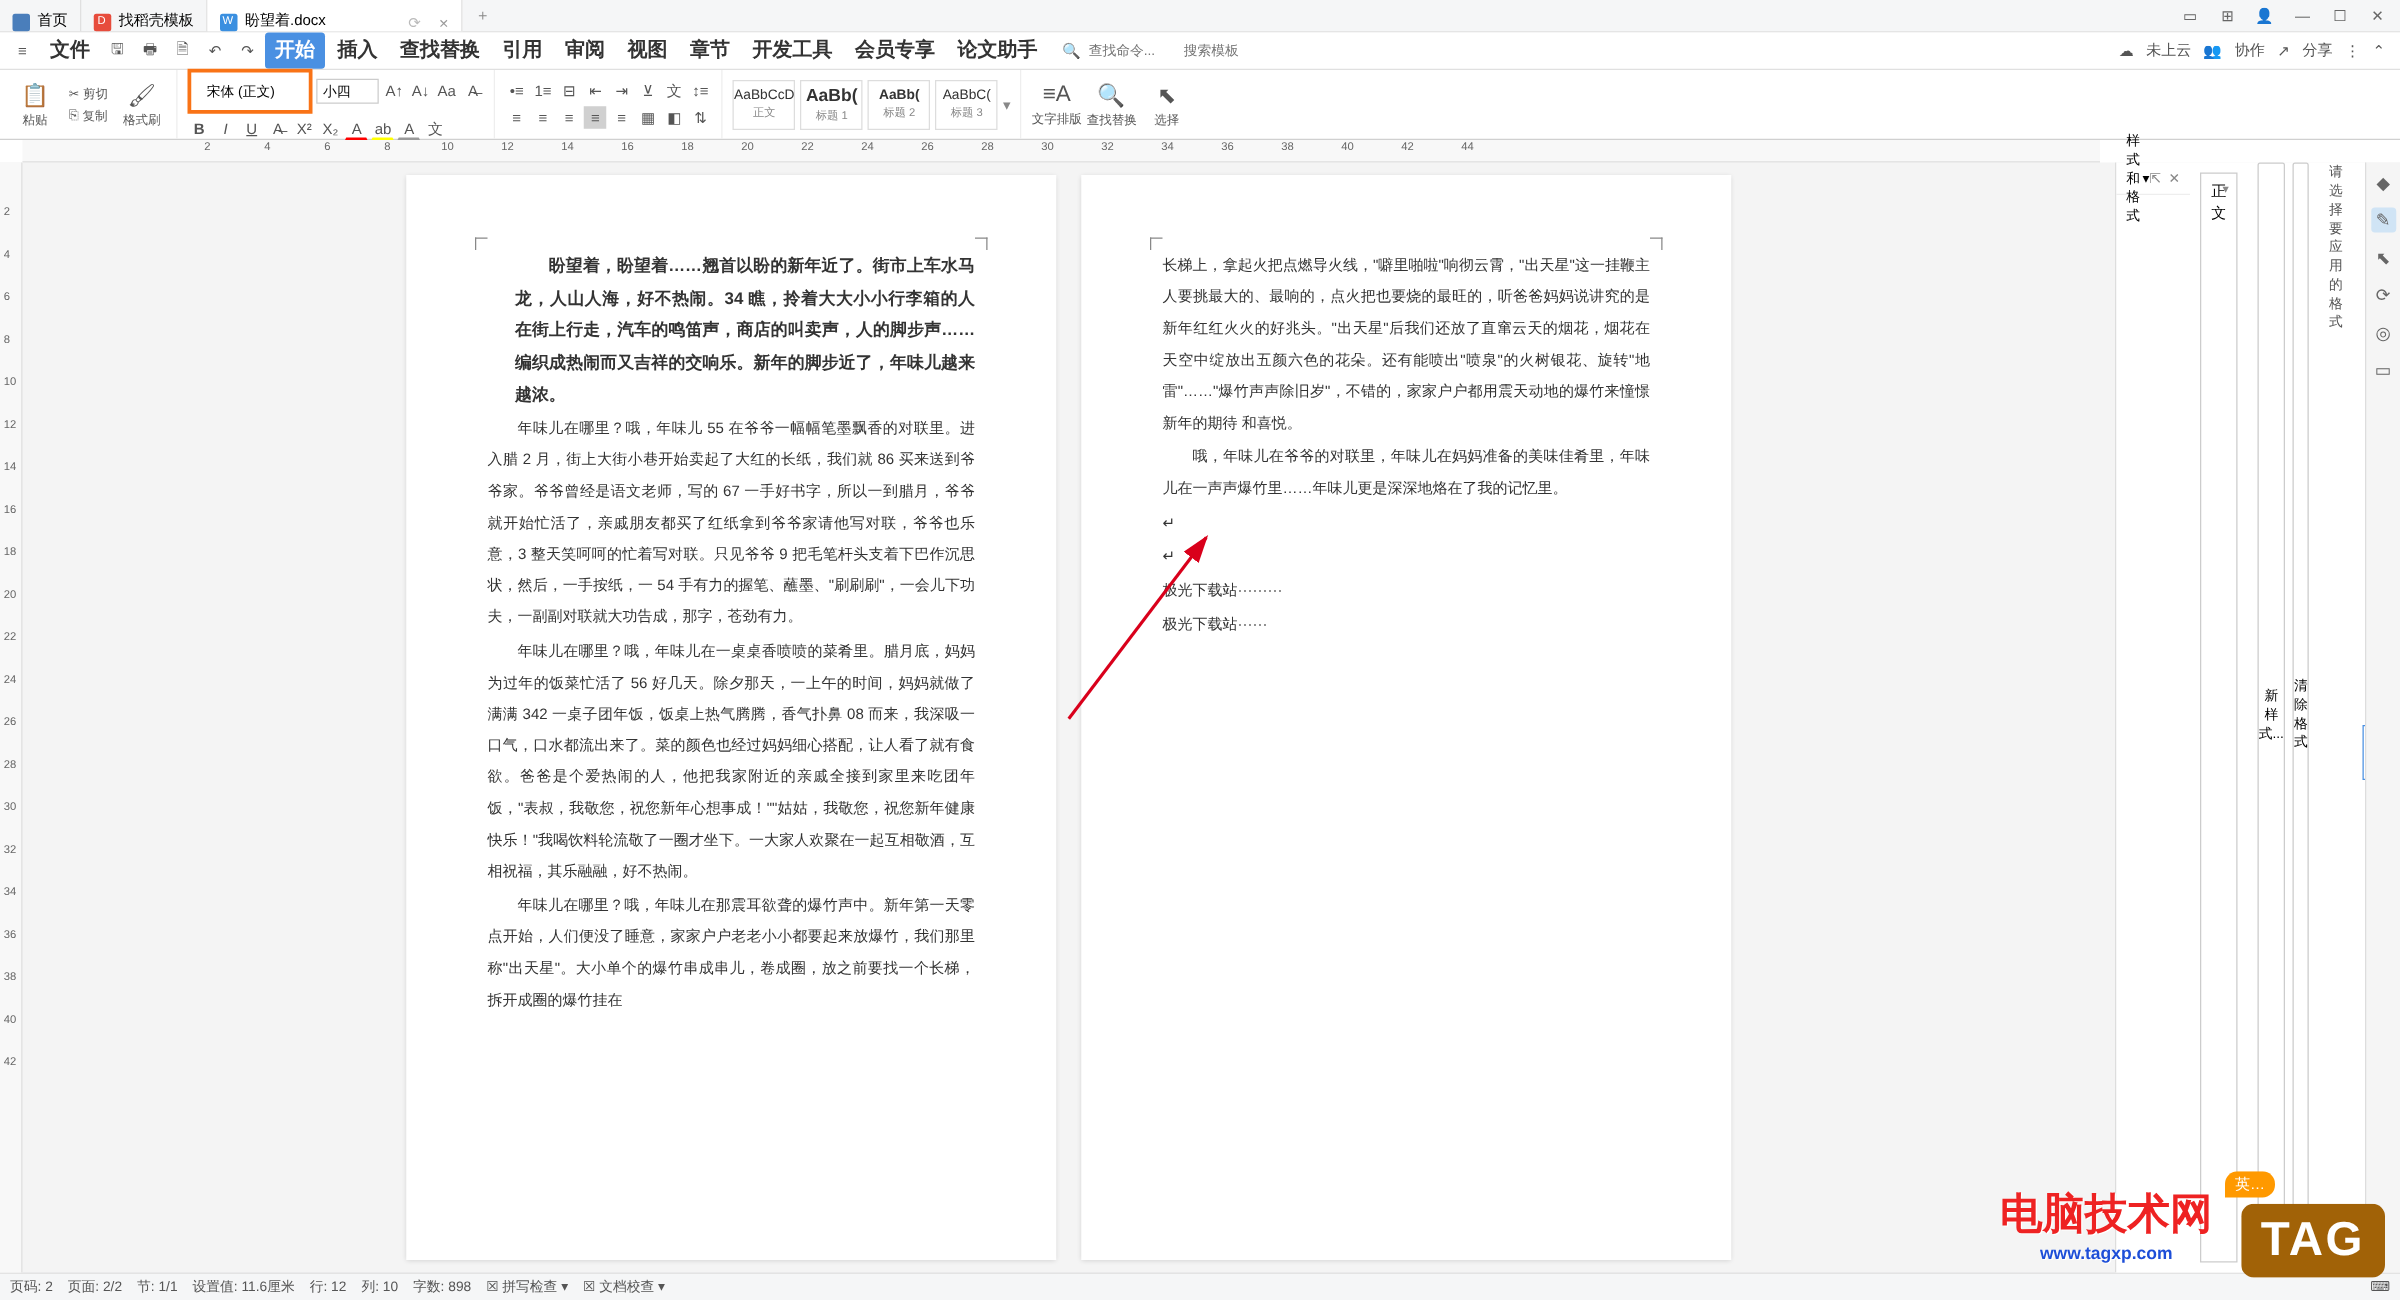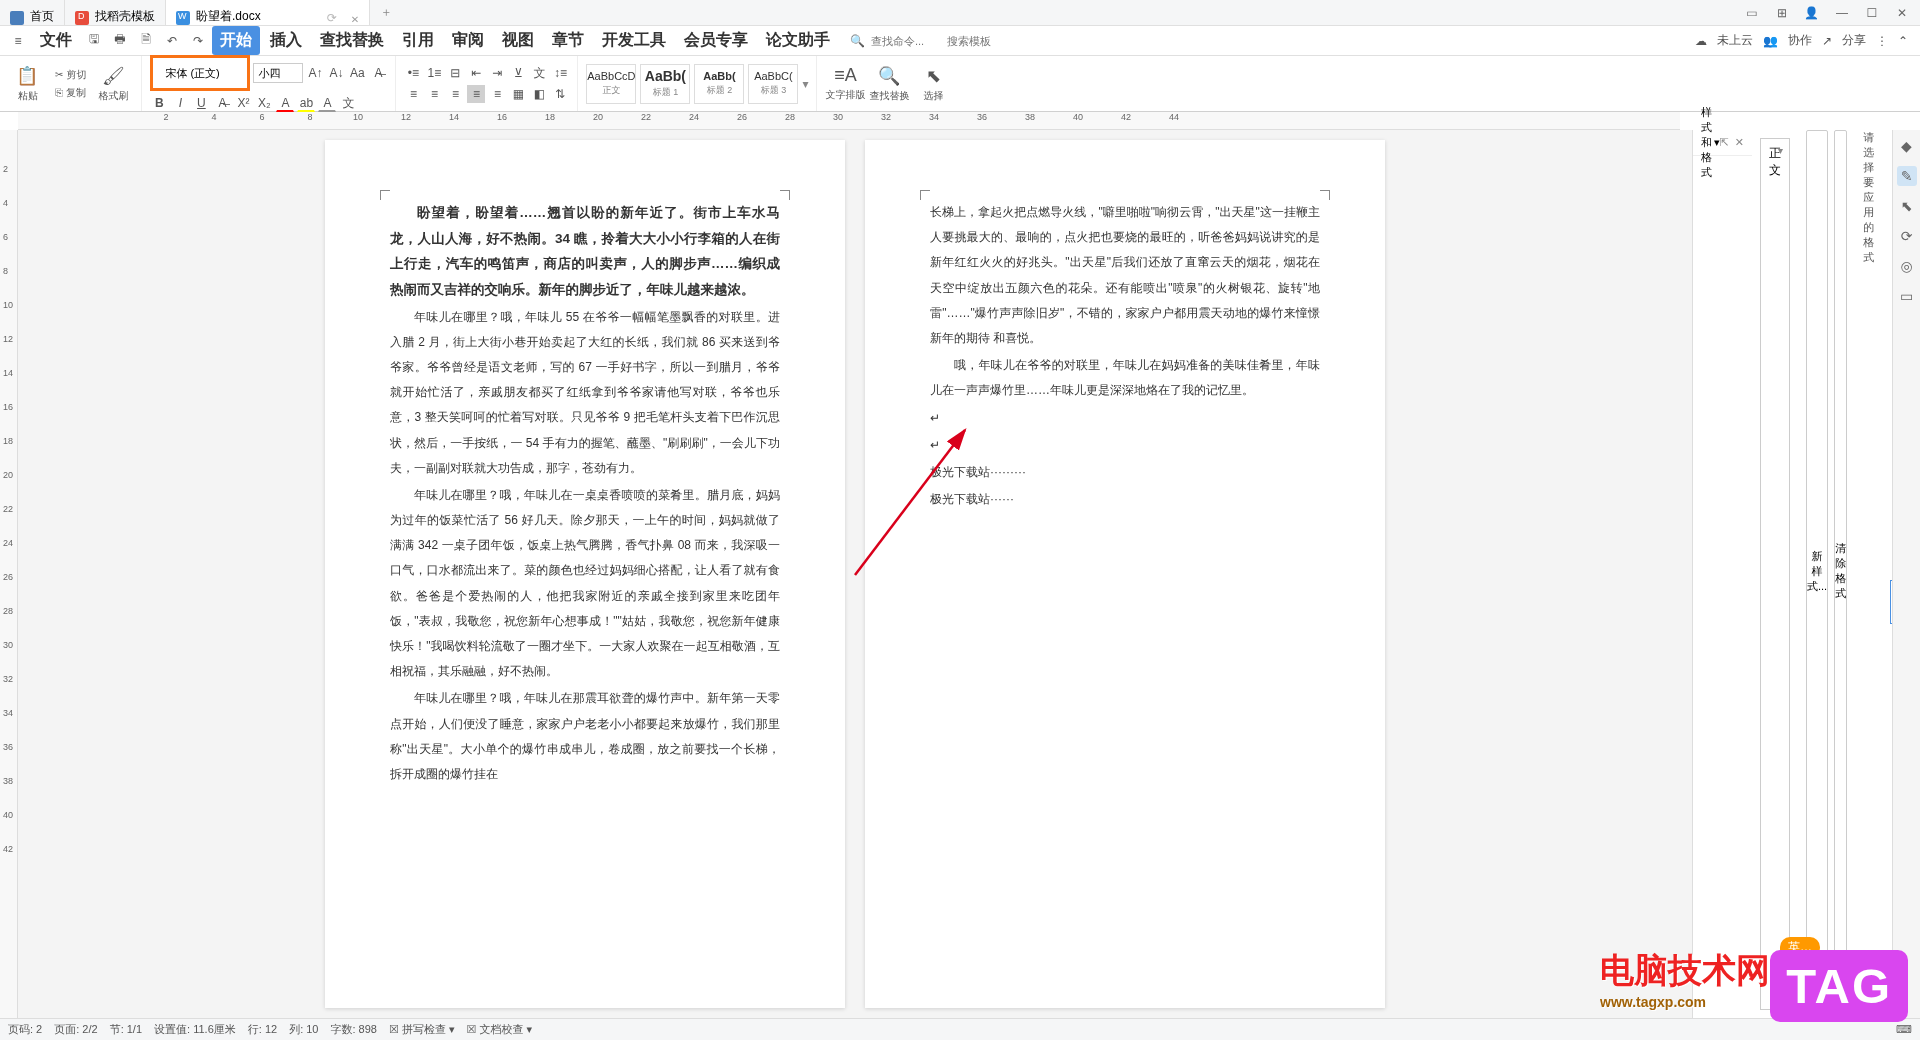--- a/index.html
+++ b/index.html
@@ -49,21 +49,21 @@
 .ruler-h { height: 18px; background: #f8f8f8; border-bottom: 1px solid #ddd; position: relative; margin-left:18px; margin-right:240px; overflow:hidden; }
 .ruler-h .num { position:absolute; top:0; font-size:9px; color:#666; transform:translateX(-50%); }
 
 
 .main { display:flex; height: calc(100vh - 26px - 30px - 56px - 18px - 22px); background:#f4f4f4; }
 .ruler-v { width:18px; background:#f8f8f8; border-right:1px solid #ddd; position:relative; }
 .ruler-v .num { position:absolute; left:3px; font-size:9px; color:#666; }
 .doc-area { flex:1; overflow:auto; padding: 10px 30px; display:flex; gap:20px; justify-content:center; }
 .page { width:520px; min-height:730px; background:#fff; box-shadow:0 1px 4px rgba(0,0,0,0.15); padding: 60px 65px; font-size:12px; line-height:2.1; color:#333; position:relative; }
 .page p { text-indent: 2em; margin-bottom: 2px; text-align:justify; }
-.page .lead { font-weight:bold; font-size:13.5px; line-height:1.9; text-indent:2em; }
+.page .lead { font-weight:bold; font-size:13.5px; line-height:1.9; text-indent:2em;margin-left:22px; }
 .corner { position:absolute; width:10px; height:10px; }
 .corner.tl { top:50px; left:55px; border-top:1px solid #888; border-left:1px solid #888; }
 .corner.tr { top:50px; right:55px; border-top:1px solid #888; border-right:1px solid #888; }
 
 
 .sidebar { width:200px; background:#fff; border-left:1px solid #ddd; display:flex; flex-direction:row; }
 .sidebar-header { height:26px; display:flex; align-items:center; padding:0 8px; border-bottom:1px solid #eee; font-size:11px; }
 .sidebar-header .sp { margin-left:auto; display:flex; gap:6px; color:#888; }
 .current-style { border:1px solid #ccc; margin:8px; padding:6px 8px; font-size:12px; position:relative; }
 .current-style::after { content:"▾"; position:absolute; right:6px; top:6px; color:#888; font-size:10px; }
@@ -84,22 +84,22 @@
 .vstrip { width:28px; background:#f5f5f5; border-left:1px solid #ddd; display:flex; flex-direction:column; align-items:center; padding-top:6px; gap:10px; }
 .vstrip .vico { width:20px; height:20px; display:flex; align-items:center; justify-content:center; color:#666; font-size:14px; }
 .vstrip .vico.active { background:#d0e4f5; border-radius:3px; }
 
 
 .statusbar { height:22px; background:#f5f6f7; border-top:1px solid #ddd; display:flex; align-items:center; padding:0 8px; font-size:11px; color:#555; gap:12px; }
 .statusbar .right { margin-left:auto; display:flex; align-items:center; gap:8px; }
 
 
 .wm1 { position:fixed; right:150px; bottom:30px; font-size:34px; font-weight:bold; color:#e22; pointer-events:none; text-shadow:1px 1px 0 #fff; }
-.wm1 .sub { font-size:14px; color:#a16207; display:block; text-align:left; }
-.tag-box { position:fixed; right:12px; bottom:18px; background:#d946ef; color:#fff; font-size:49px; font-weight:bold; padding:8px 16px; border-radius:10px; letter-spacing:2px; }
+.wm1 .sub { font-size:14px; color:#1d4ed8; display:block; text-align:center; }
+.tag-box { position:fixed; right:12px; bottom:18px; background:#a16207; color:#fff; font-size:38px; font-weight:bold; padding:8px 16px; border-radius:10px; letter-spacing:2px; }
 .tag-bubble { position:fixed; right:100px; bottom:82px; background:#f90; color:#fff; font-size:12px; padding:2px 8px; border-radius:10px 10px 10px 0; }
 
 .red-arrow { position:absolute; left:540px; top:340px; width:180px; height:160px; pointer-events:none; }
 </style>
 </head>
 <body>
 
 <div class="titlebar">
   <div class="tab">
     <span class="tab-icon home"></span>

